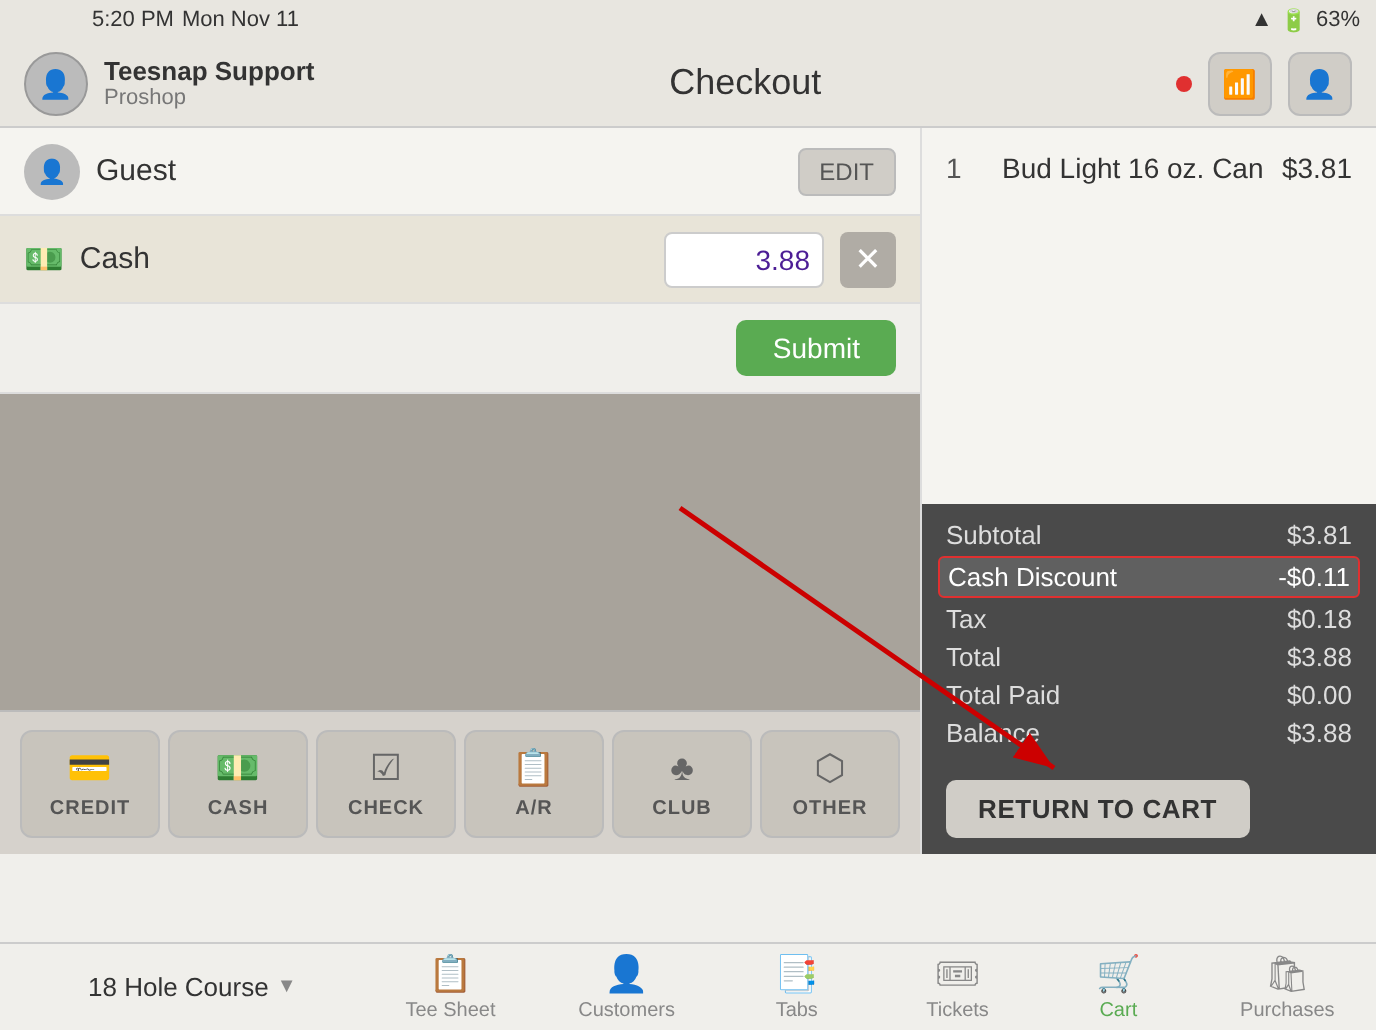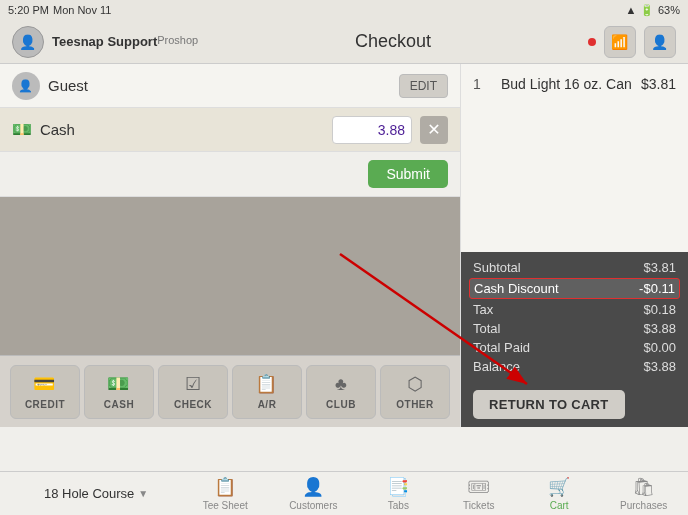--- a/index.html
+++ b/index.html
@@ -9,41 +9,41 @@
     .status-bar {
       background: #e8e6e0;
       height: 20px;
       display: flex;
       align-items: center;
       justify-content: space-between;
       padding: 0 8px;
       font-size: 11px;
       color: #333;
     }
-    .status-left { display: flex; gap: 4px; align-items: center; }
+    .status-left { display: flex; gap: 4px; align-items: center; margin-left: 38px; }
     .status-right { display: flex; gap: 4px; align-items: center; }
 
     
     .header {
       background: #e8e6e0;
       height: 44px;
       display: flex;
       align-items: center;
       justify-content: space-between;
       padding: 0 12px;
       border-bottom: 1px solid #ccc;
     }
     .header-left { display: flex; align-items: center; gap: 8px; }
     .avatar-circle {
       width: 32px; height: 32px; border-radius: 50%;
       background: #bbb; border: 1px solid #999;
       display: flex; align-items: center; justify-content: center;
       font-size: 14px; color: #555;
     }
-    .header-title-group { display: flex; }
+    .header-title-group { display: flex; flex-direction: column; }
     .header-app-name { font-size: 13px; font-weight: 600; color: #333; }
     .header-sub { font-size: 11px; color: #777; }
     .header-center { font-size: 18px; font-weight: 500; color: #333; }
     .header-right { display: flex; gap: 8px; align-items: center; }
     .header-icon-btn {
       width: 32px; height: 32px; border-radius: 6px;
       background: #d0cdc7; border: 1px solid #bbb;
       display: flex; align-items: center; justify-content: center;
       font-size: 14px; color: #555; cursor: pointer;
     }

